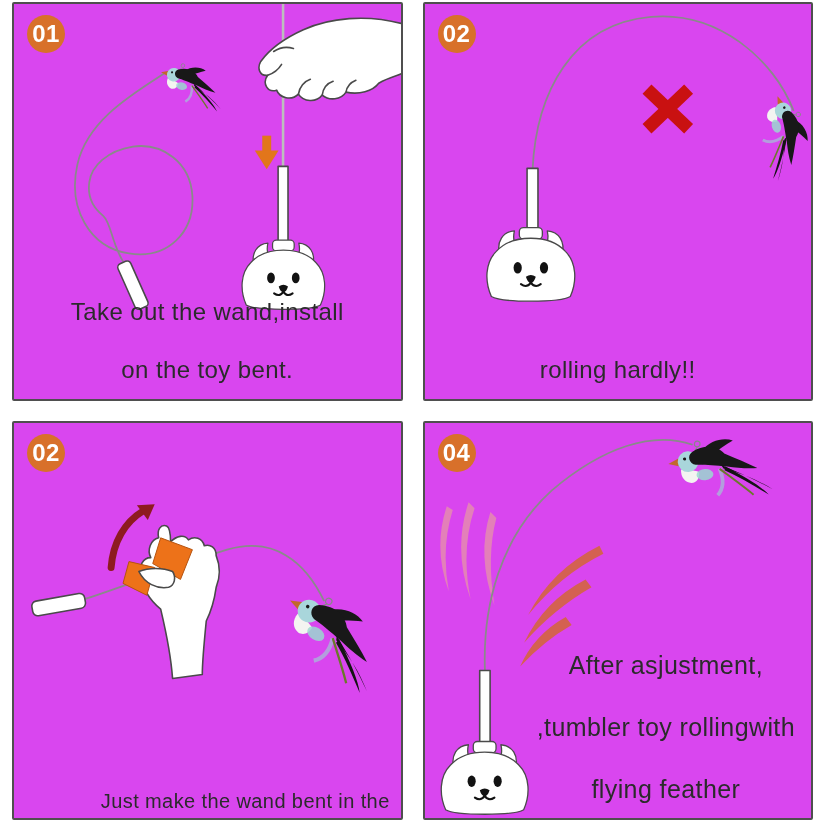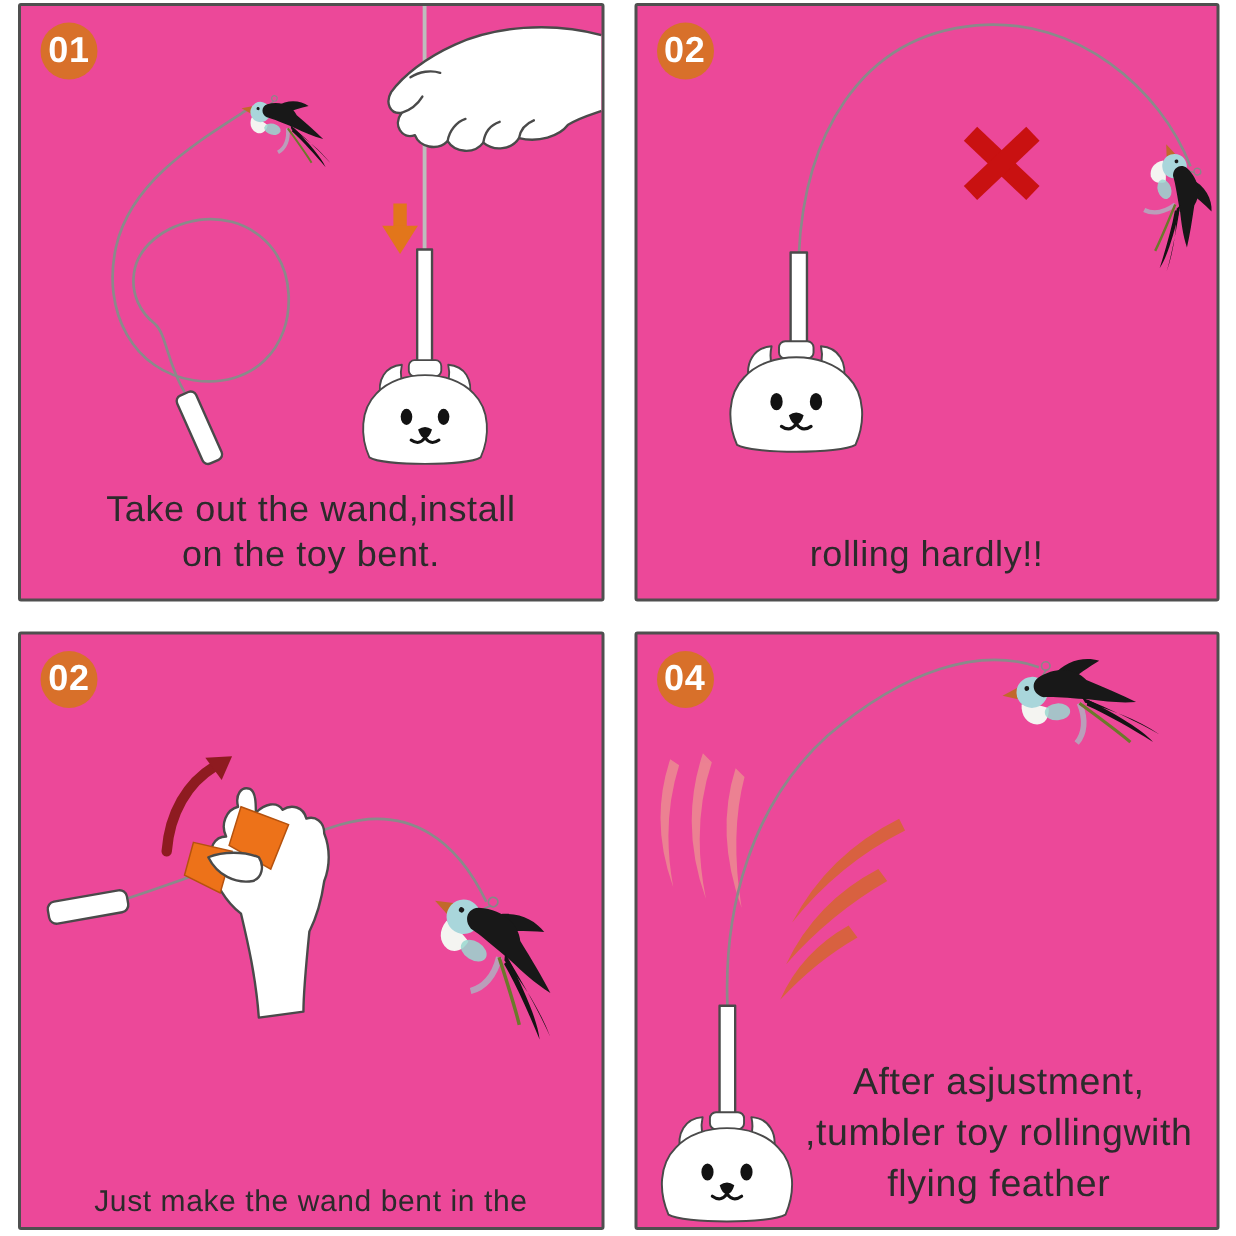--- a/index.html
+++ b/index.html
@@ -1,27 +1,27 @@
 <!DOCTYPE html>
 <html style="--accent: #d8702a;"><head>
 <meta charset="utf-8">
 <style>
   html,body{margin:0;padding:0;background:#ffffff;}
   body{width:824px;height:824px;font-family:"Liberation Sans","DejaVu Sans",sans-serif;}
   .sheet{box-sizing:border-box;width:824px;height:824px;padding:2px 11px 4px 12px;
          display:grid;grid-template-columns:1fr 1fr;grid-template-rows:1fr 1fr;gap:20px;}
-  .panel{position:relative;background:#ec4899;border:2px solid #4f4f4f;border-radius:2px;overflow:hidden;}
+  .panel{position:relative;background:#d946ef;border:2px solid #4f4f4f;border-radius:2px;overflow:hidden;}
   .badge{position:absolute;top:11px;left:13px;width:38px;height:38px;border-radius:50%;
          background:var(--accent,#d8702a);color:#fff;display:flex;align-items:center;justify-content:center;
          font-size:24px;font-weight:bold;letter-spacing:.5px;z-index:3;}
   .art{position:absolute;inset:0;width:100%;height:100%;z-index:1;}
   .caption{position:absolute;z-index:2;color:#2b2b2b;letter-spacing:.4px;width:100%;}
-  .caption span{display:block;}
+  .caption span{display:block;margin-top:28px;}
   .cap-1,.cap-2{left:0;bottom:14px;text-align:center;font-size:24px;line-height:30px;}
-  .cap-3{left:0;bottom:4px;text-align:center;font-size:20px;line-height:25px;}
+  .cap-3{left:0;bottom:4px;text-align:center;font-size:20px;line-height:25px;padding-left:38px;}
   .cap-4{right:16px;bottom:12px;left:auto;width:auto;text-align:center;font-size:25px;line-height:34px;}
   .stroke{fill:none;stroke:#4a4a4a;stroke-width:1.6;stroke-linecap:round;stroke-linejoin:round;}
   .whitefill{fill:#ffffff;stroke:#4a4a4a;stroke-width:1.6;stroke-linejoin:round;}
   .wire{fill:none;stroke:#8a8a8a;stroke-width:1.8;}
 </style>
 </head>
 <body>
 
 <svg width="0" height="0" style="position:absolute" aria-hidden="true">
   <defs>

